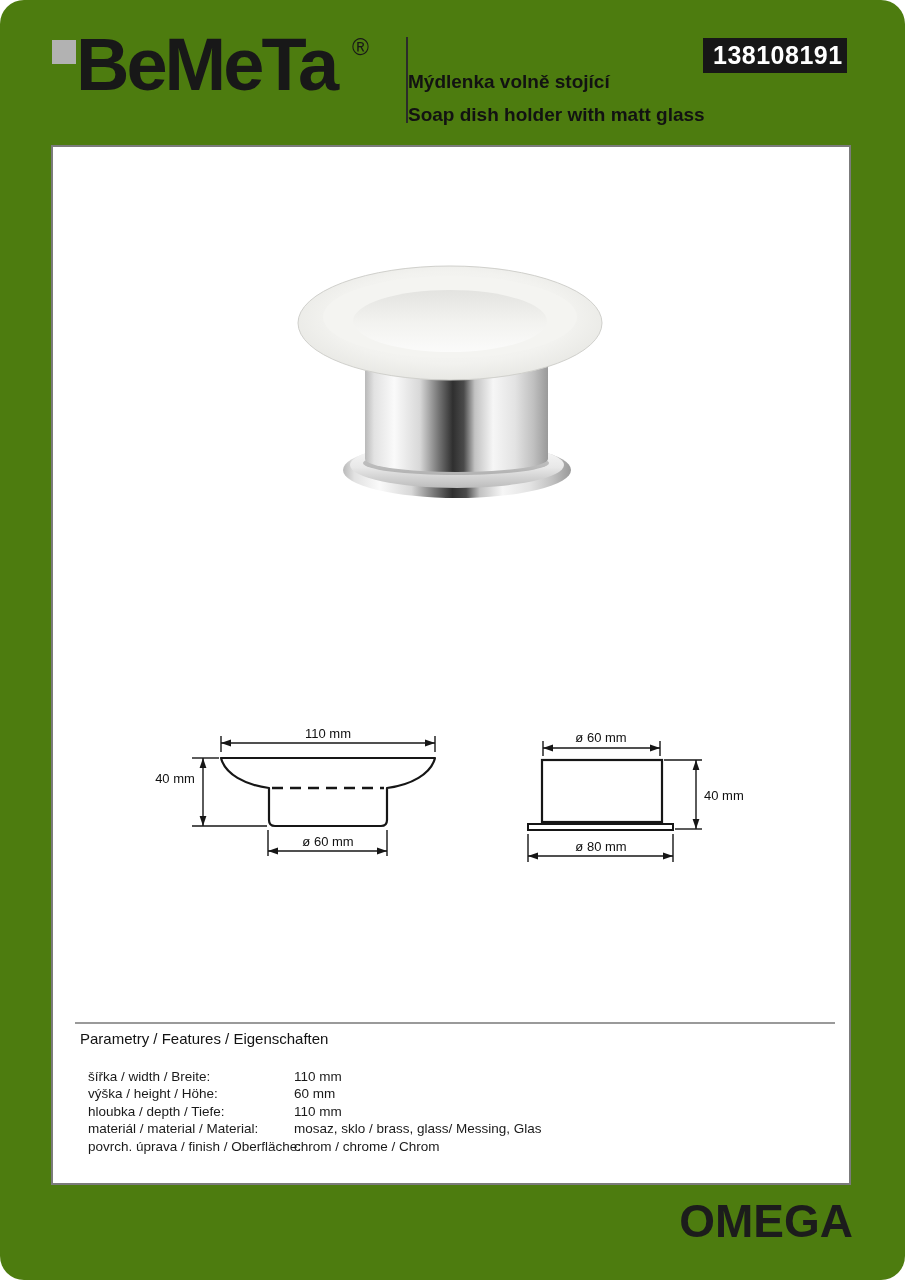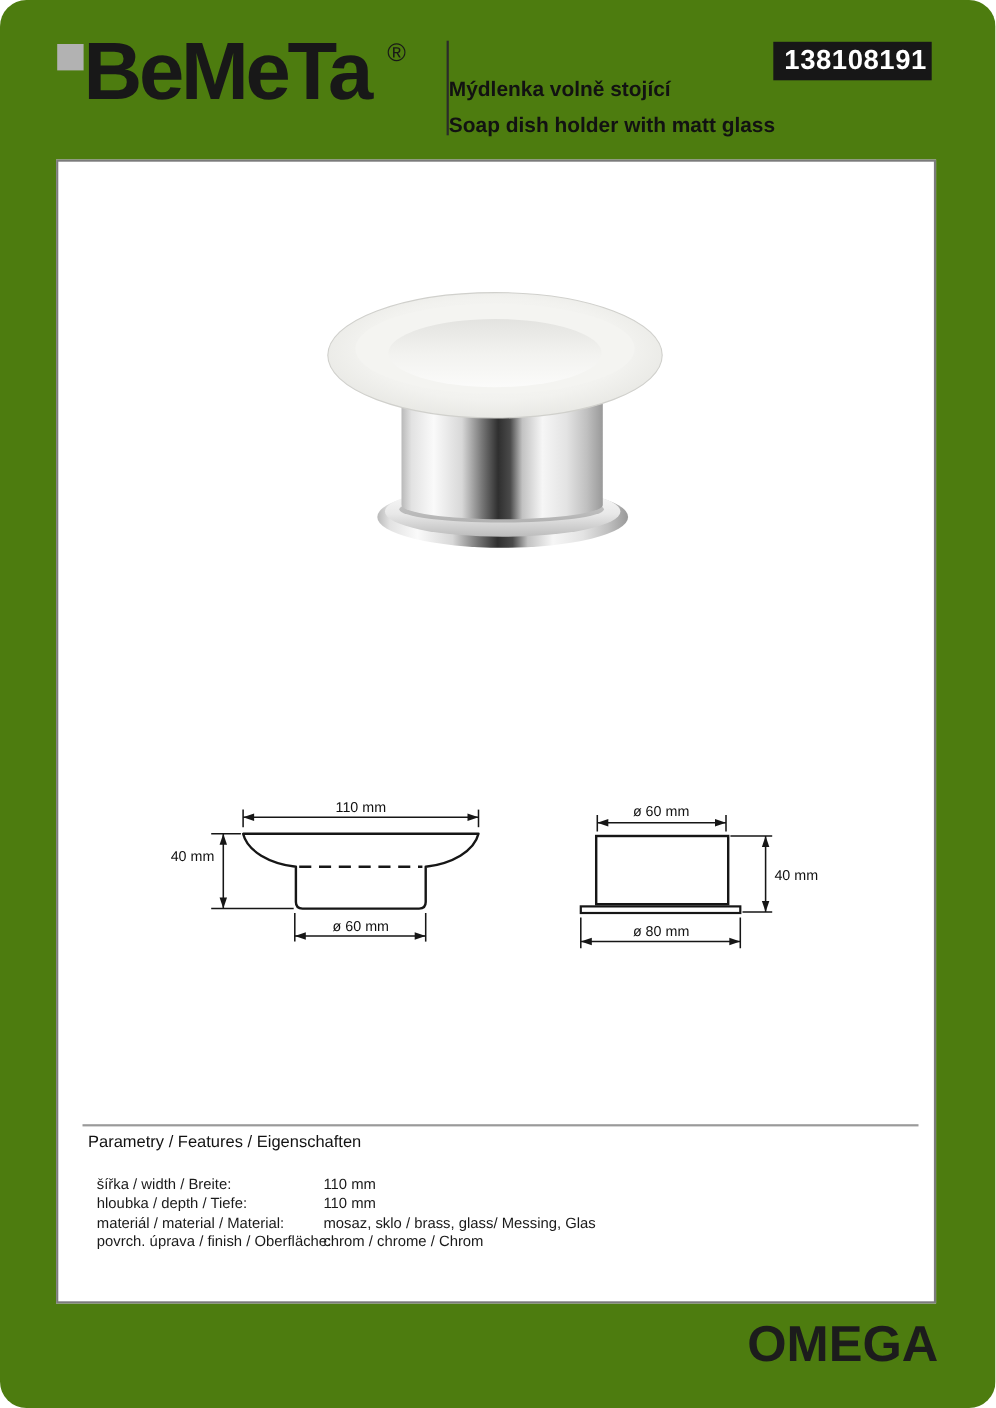--- a/index.html
+++ b/index.html
@@ -206,20 +206,23 @@
     <text class="dim-text" x="96" y="161" text-anchor="middle">ø 80 mm</text>
   </svg>
 
   <div class="section-rule"></div>
   <div class="specs-heading">Parametry / Features / Eigenschaften</div>
   <div class="specs">
     <div class="spec-row">
       <span class="spec-label">šířka / width / Breite:</span><span class="spec-value">110 mm</span>
     </div>
     <div class="spec-row">
+      <span class="spec-label">výška / height / Höhe:</span><span class="spec-value">60 mm</span>
+    </div>
+    <div class="spec-row">
       <span class="spec-label">hloubka / depth / Tiefe:</span><span class="spec-value">110 mm</span>
     </div>
     <div class="spec-row">
       <span class="spec-label">materiál / material / Material:</span><span class="spec-value">mosaz, sklo / brass, glass/ Messing, Glas</span>
     </div>
     <div class="spec-row">
       <span class="spec-label">povrch. úprava / finish / Oberfläche:</span><span class="spec-value">chrom / chrome / Chrom</span>
     </div>
   </div>
 

